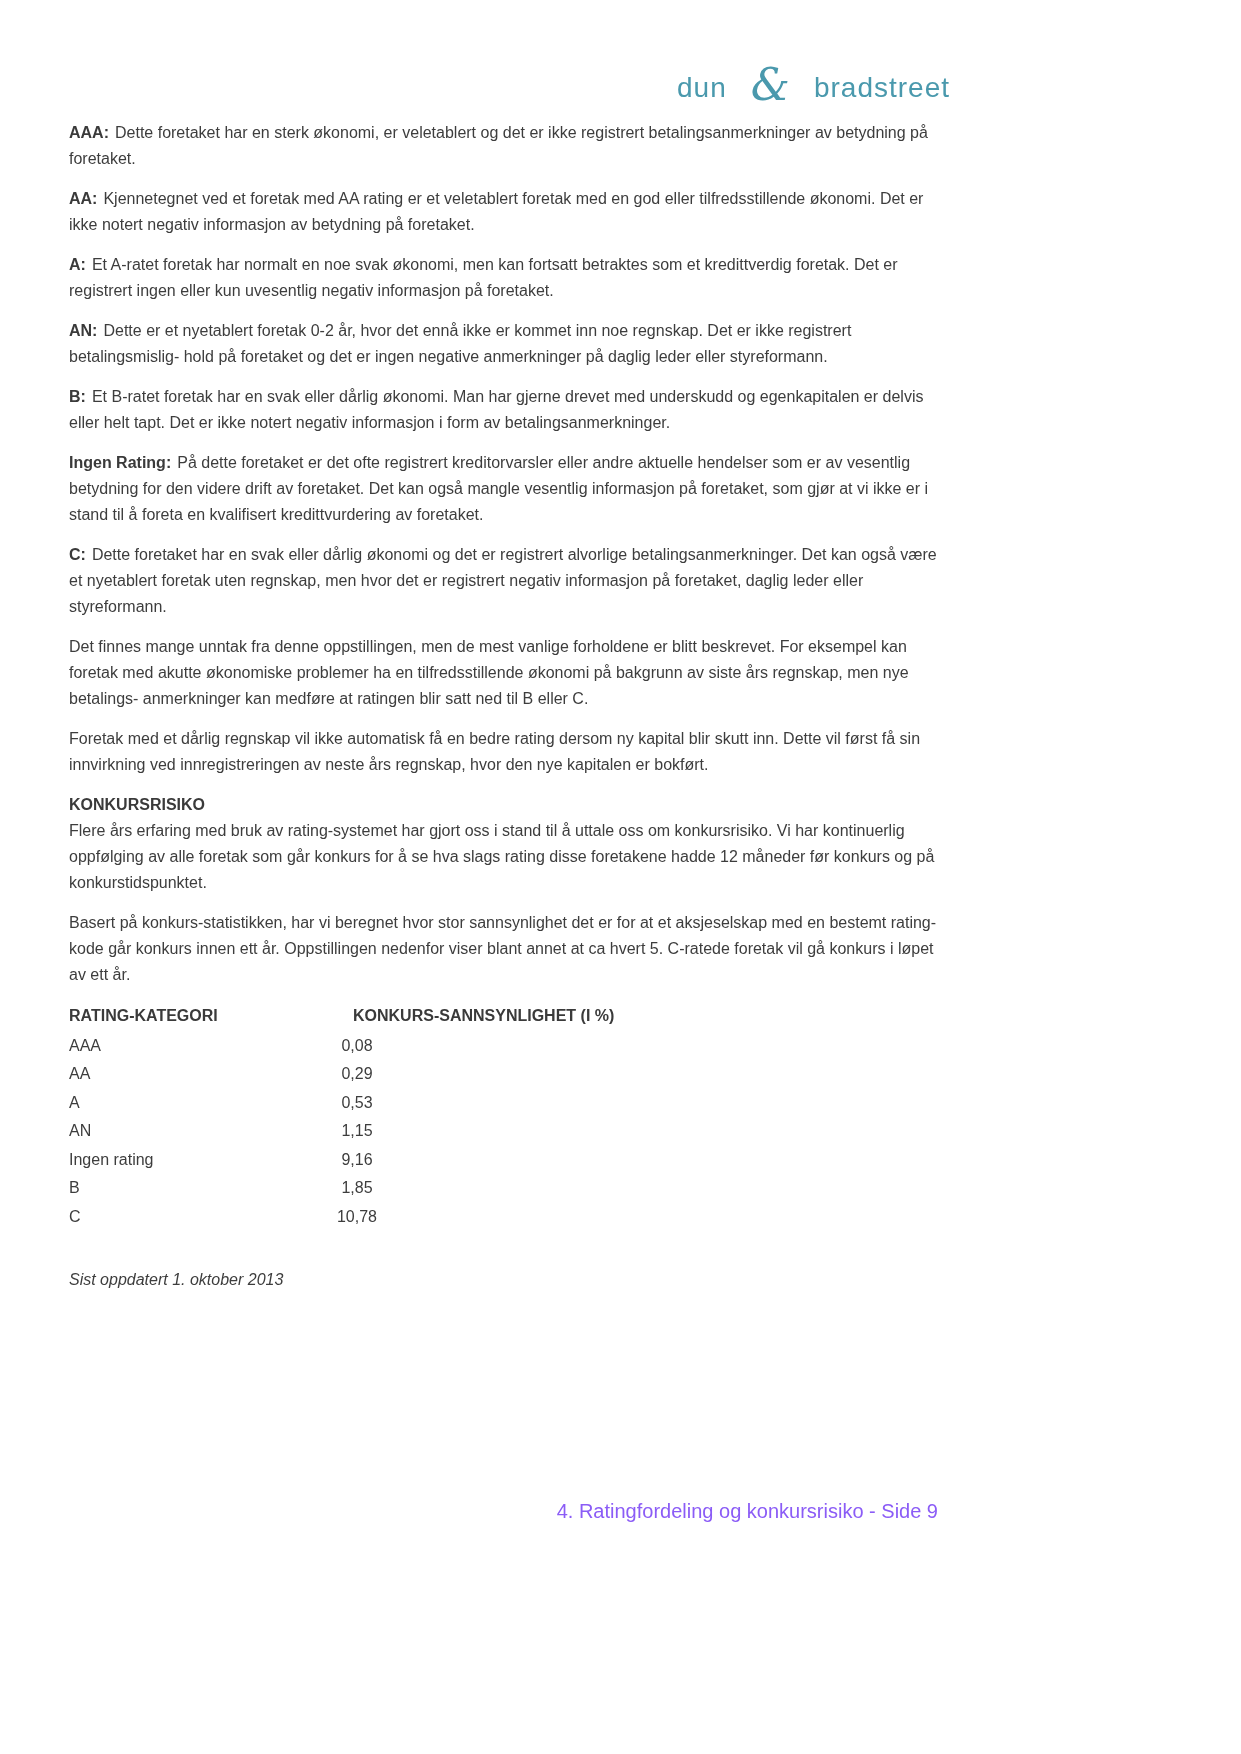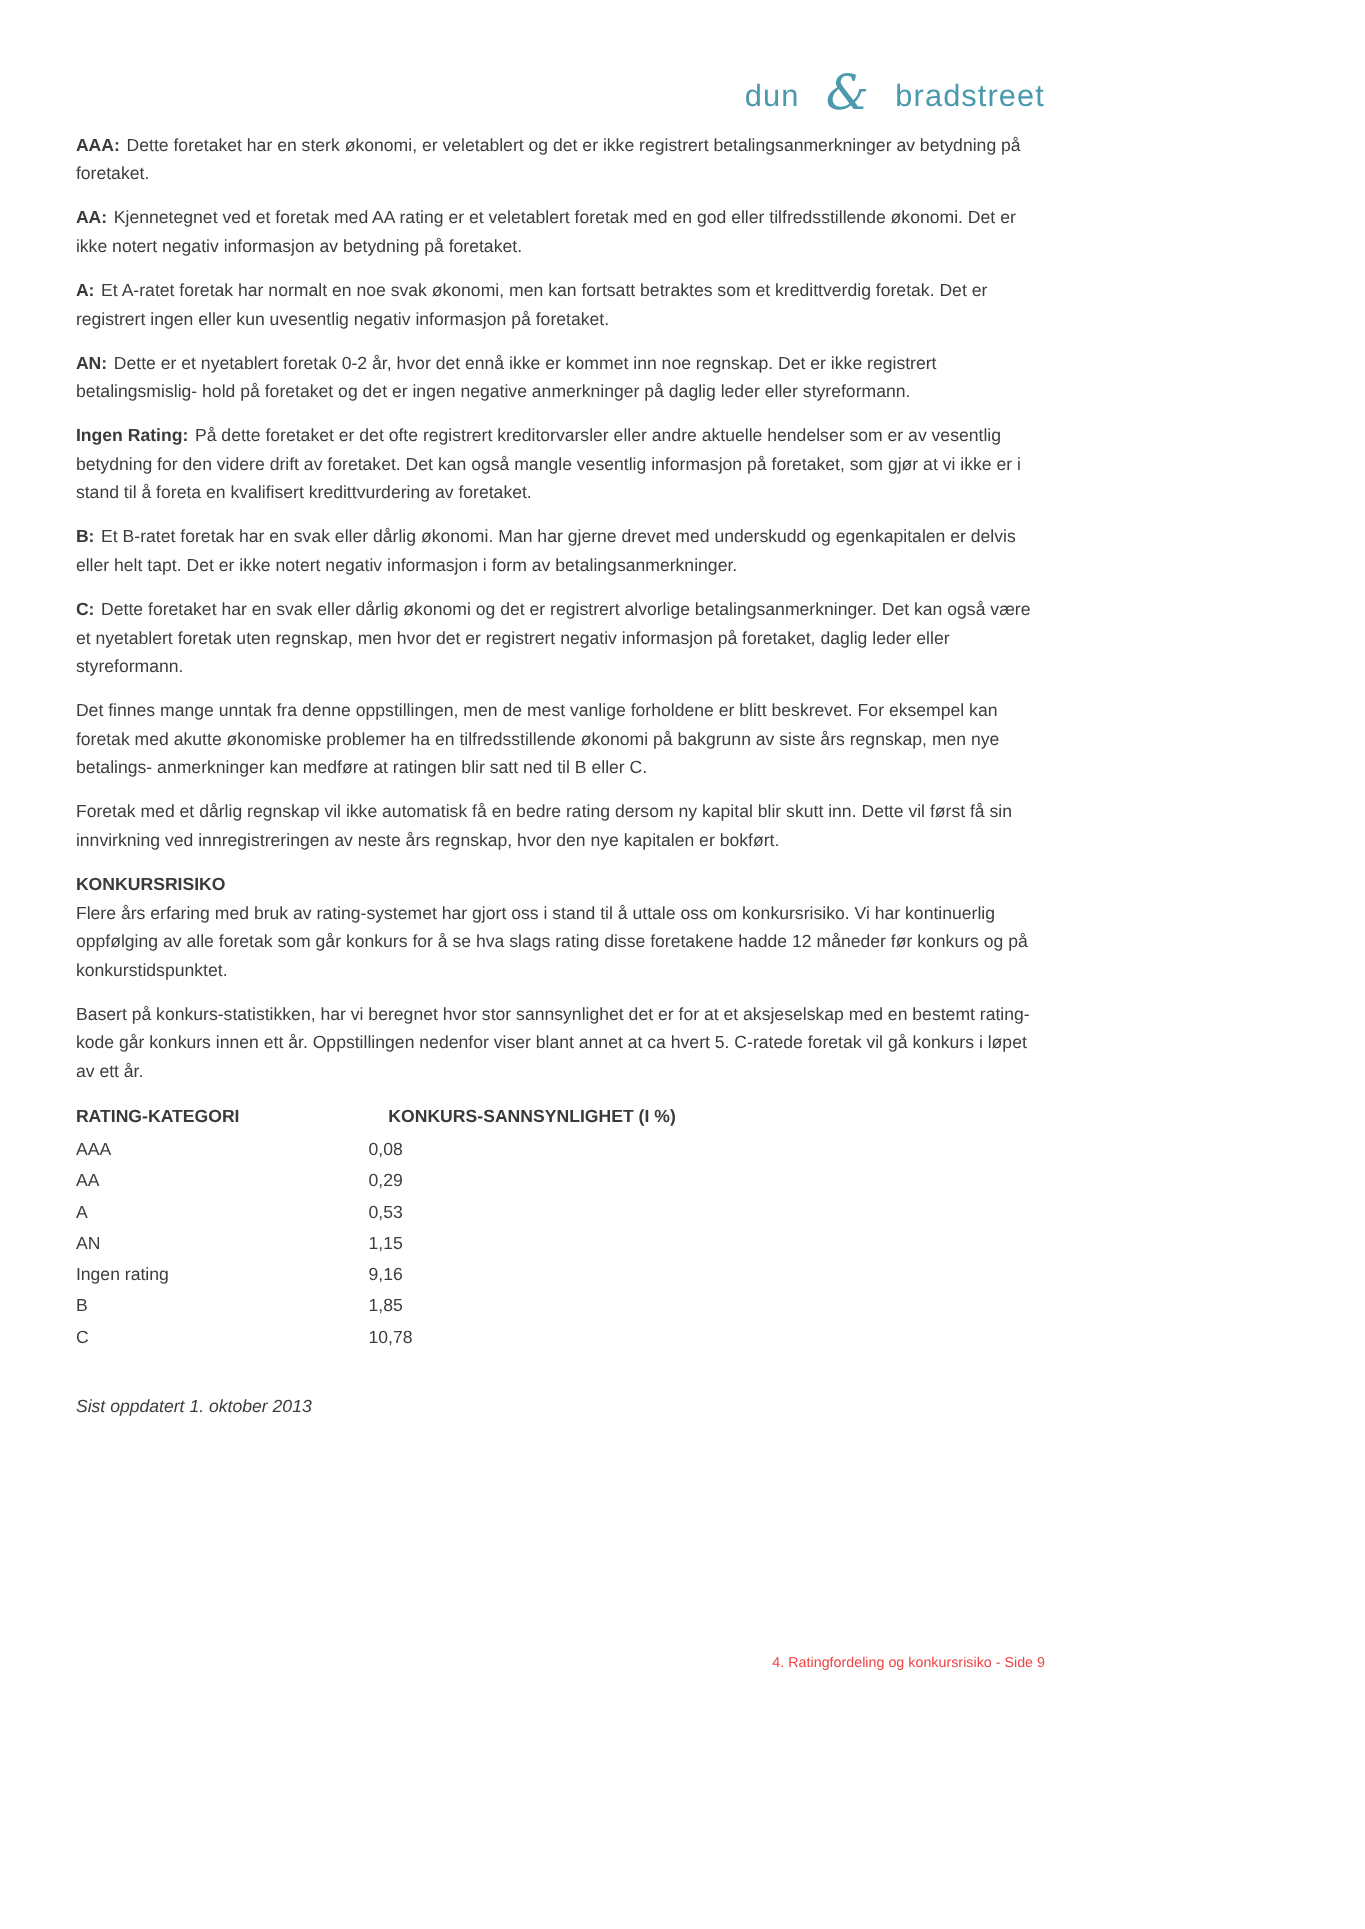--- a/index.html
+++ b/index.html
@@ -59,33 +59,33 @@
   .section-heading {
     font-weight: bold;
     color: #3a3a3a;
   }
 
   
   .rating-table { margin-top: 6px; }
   .t-row { display: flex; line-height: 28.5px; }
   .t-head { font-weight: bold; color: #3a3a3a; margin-bottom: 1px; gap: 18px; }
   .t-cat { width: 266px; }
-  .t-val { width: 44px; text-align: left; }
+  .t-val { width: 44px; text-align: center; }
 
   .updated-note {
     margin-top: 36px;
     font-style: italic;
   }
 
   .page-footer {
     position: absolute;
     top: 1498px;
-    right: 0;
-    font-size: 13px;
-    color: #ef4444;
+    right: 12px;
+    font-size: 20px;
+    color: #8b5cf6;
     white-space: nowrap;
   }
 </style>
 </head>
 <body>
 
 <div class="page">
   <div class="content">
 
     <div class="logo">
@@ -95,23 +95,23 @@
     </div>
 
     <p class="para first"><strong>AAA:</strong><span>Dette foretaket har en sterk økonomi, er veletablert og det er ikke registrert betalingsanmerkninger av betydning på foretaket.</span></p>
 
     <p class="para"><strong>AA:</strong><span>Kjennetegnet ved et foretak med AA rating er et veletablert foretak med en god eller tilfredsstillende økonomi. Det er ikke notert negativ informasjon av betydning på foretaket.</span></p>
 
     <p class="para"><strong>A:</strong><span>Et A-ratet foretak har normalt en noe svak økonomi, men kan fortsatt betraktes som et kredittverdig foretak. Det er registrert ingen eller kun uvesentlig negativ informasjon på foretaket.</span></p>
 
     <p class="para"><strong>AN:</strong><span>Dette er et nyetablert foretak 0-2 år, hvor det ennå ikke er kommet inn noe regnskap. Det er ikke registrert betalingsmislig- hold på foretaket og det er ingen negative anmerkninger på daglig leder eller styreformann.</span></p>
 
+    <p class="para"><strong>B:</strong><span>Et B-ratet foretak har en svak eller dårlig økonomi. Man har gjerne drevet med underskudd og egenkapitalen er delvis eller helt tapt. Det er ikke notert negativ informasjon i form av betalingsanmerkninger.</span></p>
+
     <p class="para"><strong>Ingen Rating:</strong><span>På dette foretaket er det ofte registrert kreditorvarsler eller andre aktuelle hendelser som er av vesentlig betydning for den videre drift av foretaket. Det kan også mangle vesentlig informasjon på foretaket, som gjør at vi ikke er i stand til å foreta en kvalifisert kredittvurdering av foretaket.</span></p>
-
-    <p class="para"><strong>B:</strong><span>Et B-ratet foretak har en svak eller dårlig økonomi. Man har gjerne drevet med underskudd og egenkapitalen er delvis eller helt tapt. Det er ikke notert negativ informasjon i form av betalingsanmerkninger.</span></p>
 
     <p class="para"><strong>C:</strong><span>Dette foretaket har en svak eller dårlig økonomi og det er registrert alvorlige betalingsanmerkninger. Det kan også være et nyetablert foretak uten regnskap, men hvor det er registrert negativ informasjon på foretaket, daglig leder eller styreformann.</span></p>
 
     <p class="para"><span>Det finnes mange unntak fra denne oppstillingen, men de mest vanlige forholdene er blitt beskrevet. For eksempel kan foretak med akutte økonomiske problemer ha en tilfredsstillende økonomi på bakgrunn av siste års regnskap, men nye betalings- anmerkninger kan medføre at ratingen blir satt ned til B eller C.</span></p>
 
     <p class="para"><span>Foretak med et dårlig regnskap vil ikke automatisk få en bedre rating dersom ny kapital blir skutt inn. Dette vil først få sin innvirkning ved innregistreringen av neste års regnskap, hvor den nye kapitalen er bokført.</span></p>
 
     <div class="section-heading">KONKURSRISIKO</div>
     <p class="para">Flere års erfaring med bruk av rating-systemet har gjort oss i stand til å uttale oss om konkursrisiko. Vi har kontinuerlig oppfølging av alle foretak som går konkurs for å se hva slags rating disse foretakene hadde 12 måneder før konkurs og på konkurstidspunktet.</p>
     <p class="para">Basert på konkurs-statistikken, har vi beregnet hvor stor sannsynlighet det er for at et aksjeselskap med en bestemt rating-kode går konkurs innen ett år. Oppstillingen nedenfor viser blant annet at ca hvert 5. C-ratede foretak vil gå konkurs i løpet av ett år.</p>

